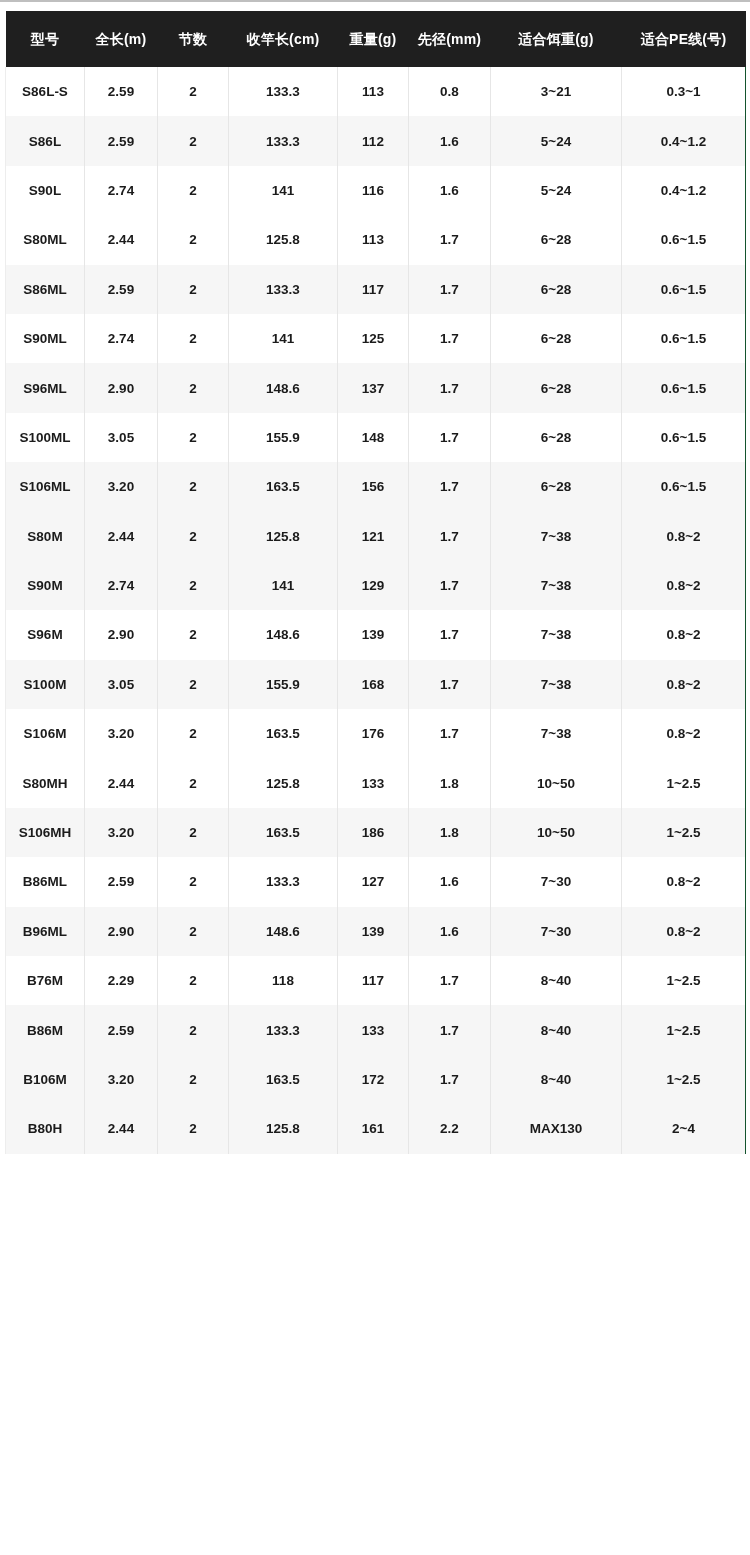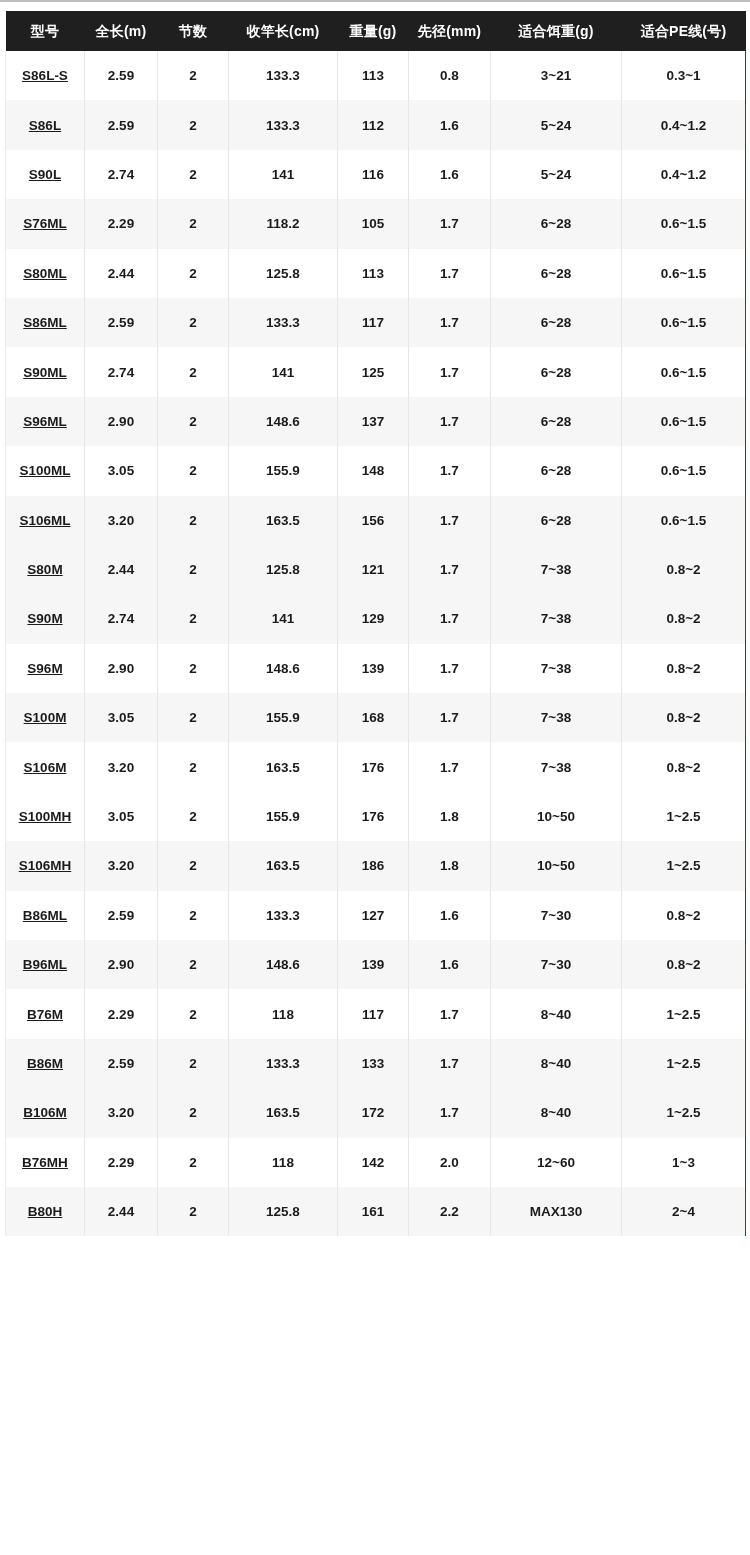--- a/index.html
+++ b/index.html
@@ -42,21 +42,21 @@
     font-size: 13.5px;
     color: #1b1b1b;
   }
   table.spec-table thead th {
     background: #1f1f1f;
     color: #ffffff;
     font-weight: bold;
     font-size: 14px;
     height: 40px;
     line-height: 40px;
-    padding: 0;
+    padding: 8px;
     text-align: center;
     white-space: nowrap;
     letter-spacing: 0.2px;
     border: none;
   }
   table.spec-table tbody td {
     height: 49.4px;
     padding: 0;
     text-align: center;
     vertical-align: middle;
@@ -64,21 +64,20 @@
     font-size: 13.5px;
     color: #1b1b1b;
     border-right: 1px solid #e6e6e6;
     white-space: nowrap;
   }
   table.spec-table tbody td:last-child {
     border-right: 1px solid #14532d;
   }
   table.spec-table tbody td.col-model {
     border-left: 1px solid #ededed;
-    text-decoration: underline;
   }
   table.spec-table tbody tr.row-even td {
     background: #ffffff;
   }
   table.spec-table tbody tr.row-odd td {
     background: #f6f6f6;
   }
   
   col.c-model { width: 79px; }
   col.c-length { width: 73px; }
@@ -143,30 +142,20 @@
           <tr class="row-even">
             <td class="col-model">S90L</td>
             <td class="col-length">2.74</td>
             <td class="col-sections">2</td>
             <td class="col-closed">141</td>
             <td class="col-weight">116</td>
             <td class="col-tip">1.6</td>
             <td class="col-lure">5~24</td>
             <td class="col-pe">0.4~1.2</td>
           </tr>
-          <tr class="row-odd">
-            <td class="col-model">S76ML</td>
-            <td class="col-length">2.29</td>
-            <td class="col-sections">2</td>
-            <td class="col-closed">118.2</td>
-            <td class="col-weight">105</td>
-            <td class="col-tip">1.7</td>
-            <td class="col-lure">6~28</td>
-            <td class="col-pe">0.6~1.5</td>
-          </tr>
           <tr class="row-even">
             <td class="col-model">S80ML</td>
             <td class="col-length">2.44</td>
             <td class="col-sections">2</td>
             <td class="col-closed">125.8</td>
             <td class="col-weight">113</td>
             <td class="col-tip">1.7</td>
             <td class="col-lure">6~28</td>
             <td class="col-pe">0.6~1.5</td>
           </tr>
@@ -264,25 +253,25 @@
             <td class="col-model">S106M</td>
             <td class="col-length">3.20</td>
             <td class="col-sections">2</td>
             <td class="col-closed">163.5</td>
             <td class="col-weight">176</td>
             <td class="col-tip">1.7</td>
             <td class="col-lure">7~38</td>
             <td class="col-pe">0.8~2</td>
           </tr>
           <tr class="row-even">
-            <td class="col-model">S100MH</td>
-            <td class="col-length">3.05</td>
-            <td class="col-sections">2</td>
-            <td class="col-closed">155.9</td>
-            <td class="col-weight">176</td>
+            <td class="col-model">S80MH</td>
+            <td class="col-length">2.44</td>
+            <td class="col-sections">2</td>
+            <td class="col-closed">125.8</td>
+            <td class="col-weight">133</td>
             <td class="col-tip">1.8</td>
             <td class="col-lure">10~50</td>
             <td class="col-pe">1~2.5</td>
           </tr>
           <tr class="row-odd">
             <td class="col-model">S106MH</td>
             <td class="col-length">3.20</td>
             <td class="col-sections">2</td>
             <td class="col-closed">163.5</td>
             <td class="col-weight">186</td>
@@ -332,30 +321,20 @@
           </tr>
           <tr class="row-odd">
             <td class="col-model">B106M</td>
             <td class="col-length">3.20</td>
             <td class="col-sections">2</td>
             <td class="col-closed">163.5</td>
             <td class="col-weight">172</td>
             <td class="col-tip">1.7</td>
             <td class="col-lure">8~40</td>
             <td class="col-pe">1~2.5</td>
-          </tr>
-          <tr class="row-even">
-            <td class="col-model">B76MH</td>
-            <td class="col-length">2.29</td>
-            <td class="col-sections">2</td>
-            <td class="col-closed">118</td>
-            <td class="col-weight">142</td>
-            <td class="col-tip">2.0</td>
-            <td class="col-lure">12~60</td>
-            <td class="col-pe">1~3</td>
           </tr>
           <tr class="row-odd">
             <td class="col-model">B80H</td>
             <td class="col-length">2.44</td>
             <td class="col-sections">2</td>
             <td class="col-closed">125.8</td>
             <td class="col-weight">161</td>
             <td class="col-tip">2.2</td>
             <td class="col-lure">MAX130</td>
             <td class="col-pe">2~4</td>

